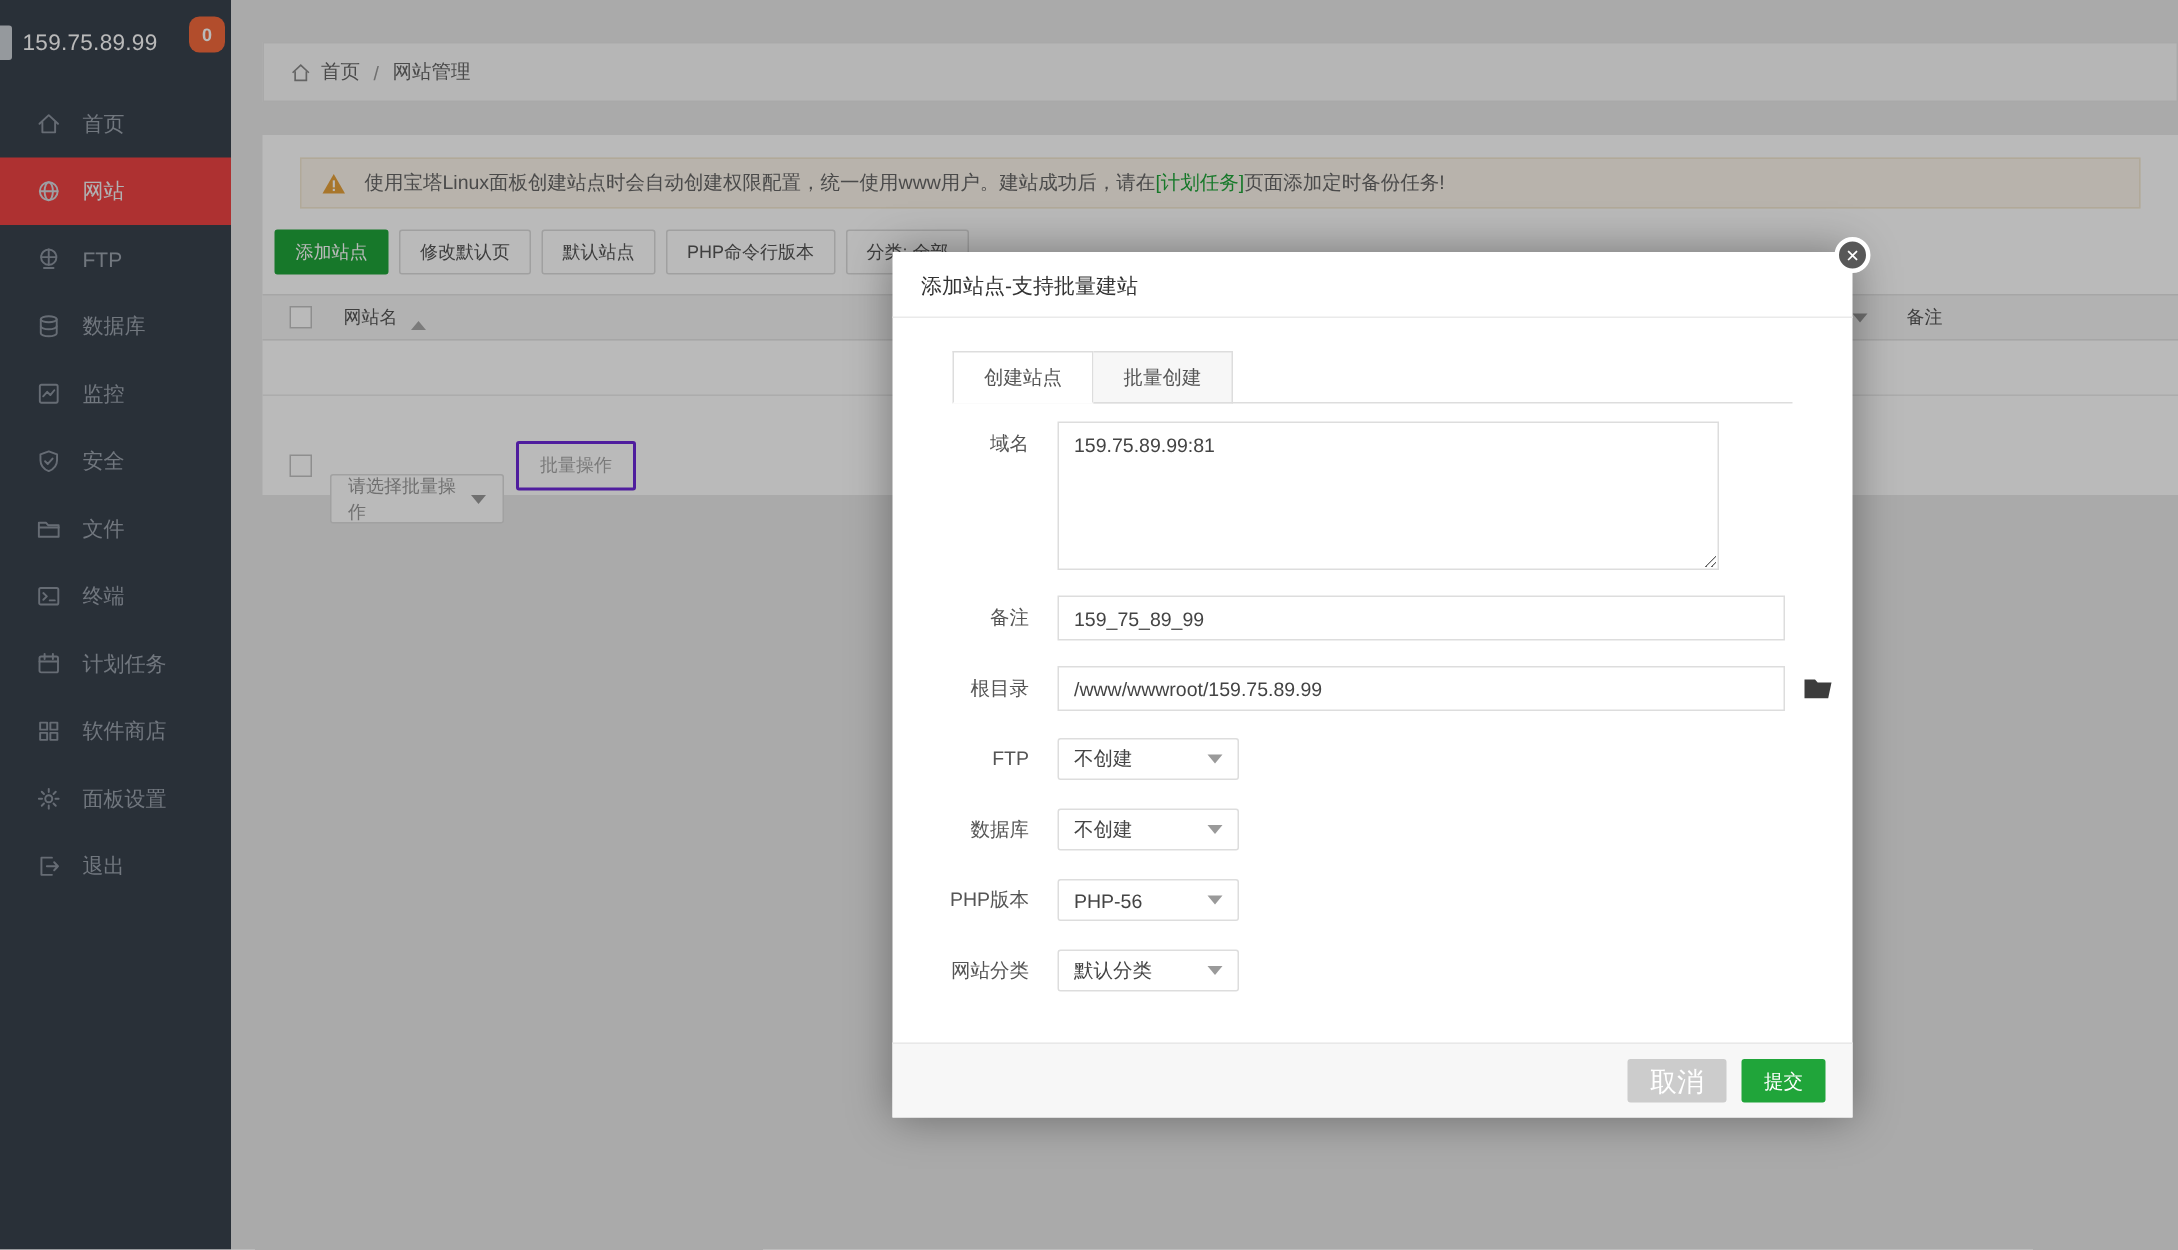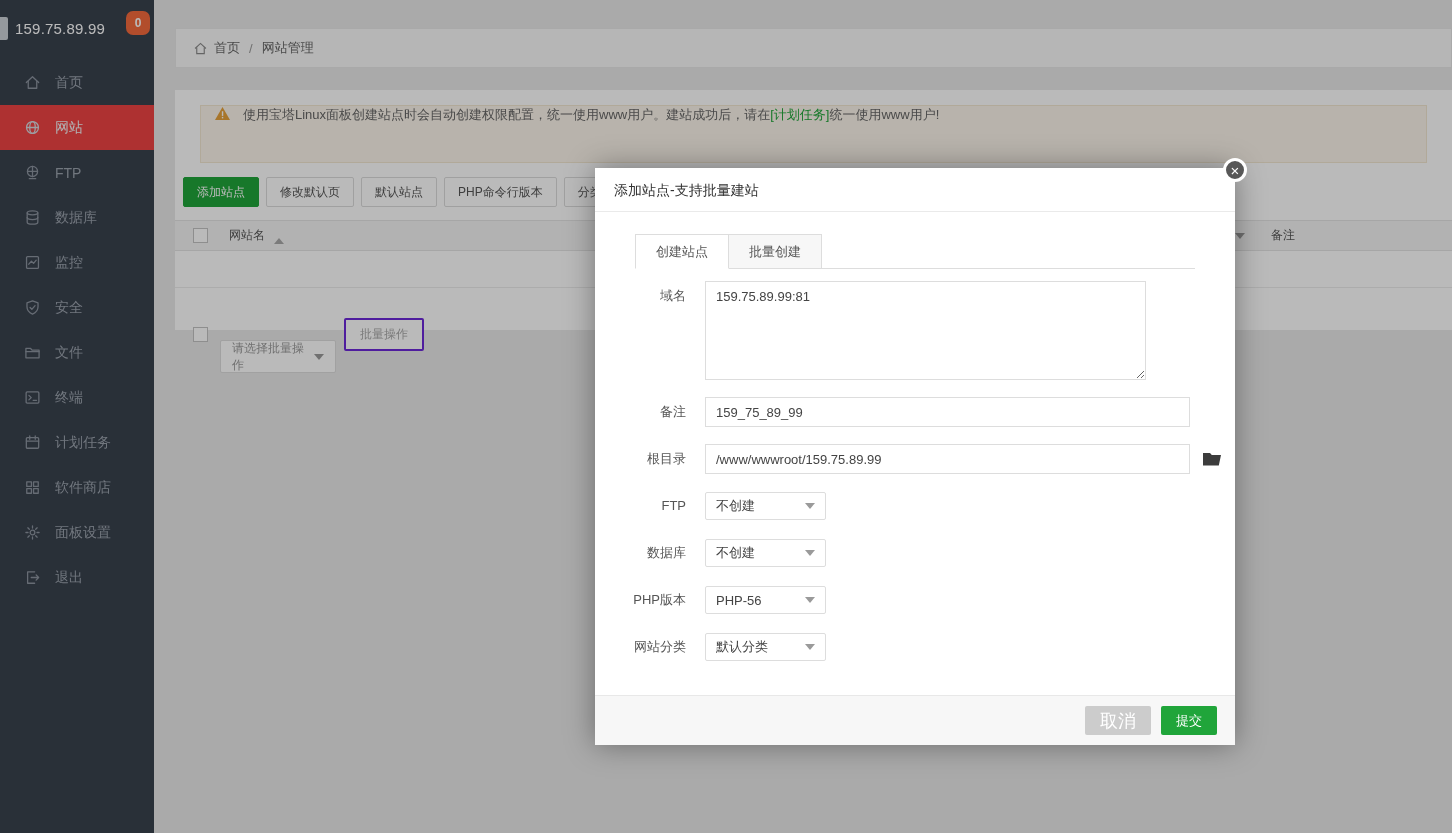--- a/index.html
+++ b/index.html
@@ -25,22 +25,22 @@
   .menu-item.active { background:#ef4444; color:#f2f4f6; }
   .menu-item.active svg { stroke:#d7dbe0; }
   
   .main { position:absolute; left:154px; top:0; right:0; bottom:0; }
   .breadcrumb { position:absolute; top:28px; left:21px; right:0; height:40px; background:#fafafa;
     border:1px solid #e8e8e8; display:flex; align-items:center; padding-left:17px; font-size:13px; color:#666; }
   .breadcrumb svg { width:15px; height:15px; stroke:#8a8a8a; fill:none; stroke-width:1.2; margin-right:6px; }
   .crumb-link { cursor:pointer; }
   .crumb-sep { margin:0 9px; color:#999; }
   .content-card { position:absolute; top:90px; left:21px; right:0; height:240px; background:#fff; }
-  .alert { margin:15px 25px 0; height:58px; background:#fdf6ec; border:1px solid #f3e8d2;
-    display:flex; padding-left:13px; font-size:13px; color:#666; }
+  .alert { margin:15px 25px 0; height:34px; background:#fdf6ec; border:1px solid #f3e8d2;
+    display:flex; align-items:center; padding-left:13px; font-size:13px; color:#666; }
   .warn-icon { width:17px; height:15px; margin-right:12px; flex:none; }
   .link-green { color:#20a53a; cursor:pointer; }
   .toolbar { margin:14px 0 0 8px; display:flex; }
   .btn { height:30px; padding:0 13px; border:1px solid #dcdcdc; background:#fff; color:#555;
     font-size:12px; border-radius:2px; margin-right:7px; cursor:pointer; display:inline-flex; align-items:center;
     font-family:inherit; }
   .btn-green { background:#20a53a; border-color:#20a53a; color:#fff; }
   .table-head { margin-top:13px; height:31px; background:#f5f5f5; border-top:1px solid #e4e4e4;
     border-bottom:1px solid #e4e4e4; position:relative; display:flex; align-items:center; font-size:12px; color:#555; }
   .checkbox { width:15px; height:15px; border:1px solid #c3c3c3; background:#fff; flex:none; cursor:pointer; }
@@ -231,21 +231,21 @@
 
   <div class="content-card">
     <div class="alert">
       <svg class="warn-icon" viewBox="0 0 18 16">
         <path d="M9 1 17 15 H1 Z" fill="#e6a23c"></path>
         <rect x="8.3" y="5.6" width="1.5" height="5" fill="#fff"></rect>
         <rect x="8.3" y="11.6" width="1.5" height="1.6" fill="#fff"></rect>
       </svg>
       <span>使用宝塔Linux面板创建站点时会自动创建权限配置，统一使用www用户。建站成功后，请在</span>
         <span class="link-green">[计划任务]</span>
-        <span>统一使用www用户!</span>
+        <span>页面添加定时备份任务!</span>
     </div>
 
     <div class="toolbar">
       <button class="btn btn-green">添加站点</button>
       <button class="btn">修改默认页</button>
       <button class="btn">默认站点</button>
       <button class="btn">PHP命令行版本</button>
       <button class="btn">分类: 全部</button>
     </div>
 

